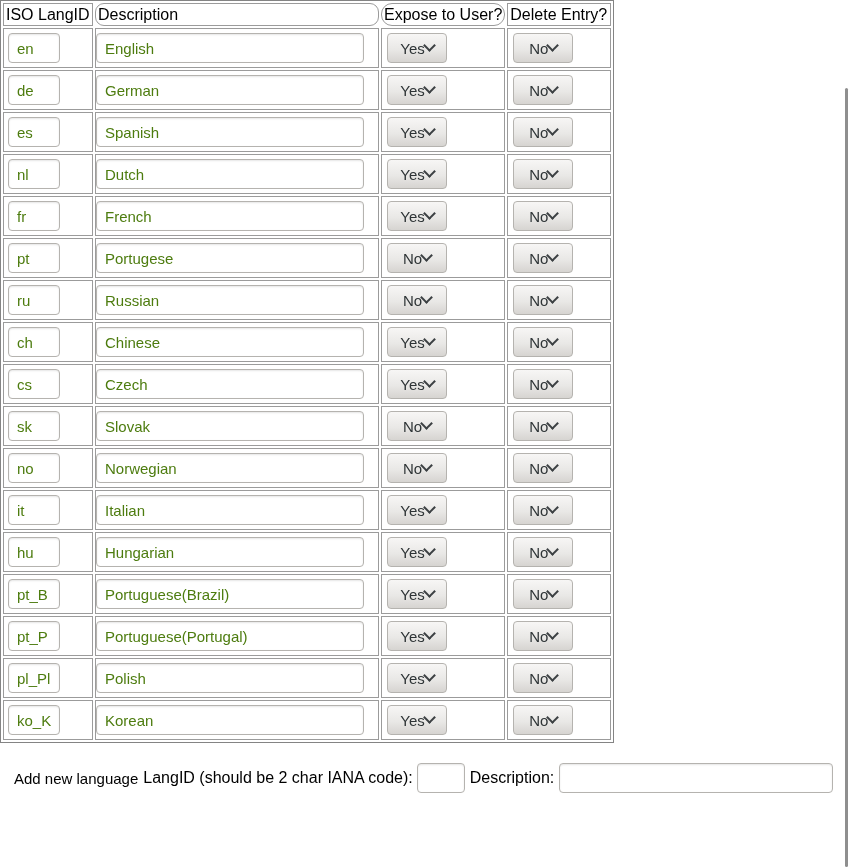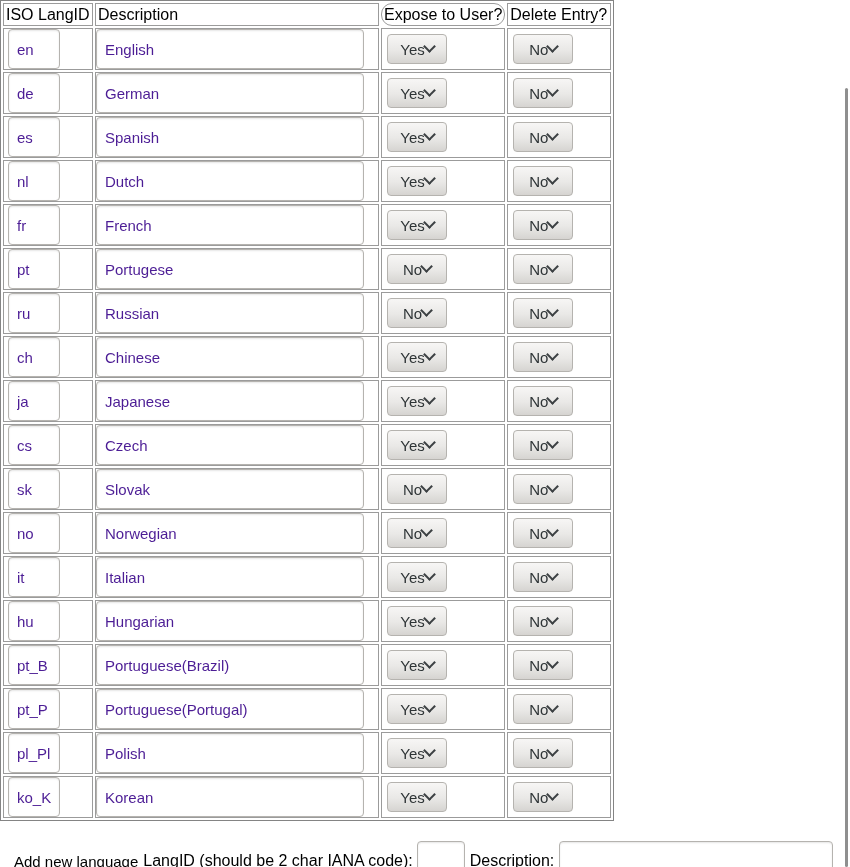--- a/index.html
+++ b/index.html
@@ -36,33 +36,33 @@
     padding: 1px 2px;
     height: 19px;
     white-space: nowrap;
   }
   .lang-table td {
     height: 38px;
     padding: 0;
     vertical-align: middle;
   }
   .col-langid  { width: 84px;  }
-  .col-desc    { width: 278px; }
+  .col-desc    { width: 278px; border-radius: 9px; }
   .col-expose  { width: 116px; border-radius: 11px; }
   .col-delete  { width: 98px;  }
 
   
   .gtk-entry {
     font-family: "Liberation Sans", sans-serif;
     font-size: 15px;
-    color: #4c1d95;
+    color: #4d7c0f;
     background: #ffffff;
     border: 1px solid #b5b3af;
     border-radius: 4px;
-    height: 40px;
+    height: 30px;
     box-sizing: border-box;
     padding: 0 8px;
     box-shadow: inset 0 1px 2px rgba(0,0,0,0.10);
     outline: none;
   }
   .langid-entry { width: 52px; margin-left: 4px; }
   .desc-entry   { width: 268px; }
 
   
   .gtk-select {
@@ -222,32 +222,20 @@
         <td><div class="gtk-select">
               <span>Yes</span>
               <span class="chev"></span>
             </div></td>
         <td><div class="gtk-select">
               <span>No</span>
               <span class="chev"></span>
             </div></td>
       </tr>
       <tr>
-        <td><input class="gtk-entry langid-entry" value="ja" style=""></td>
-        <td><input class="gtk-entry desc-entry" value="Japanese" style=""></td>
-        <td><div class="gtk-select">
-              <span>Yes</span>
-              <span class="chev"></span>
-            </div></td>
-        <td><div class="gtk-select">
-              <span>No</span>
-              <span class="chev"></span>
-            </div></td>
-      </tr>
-      <tr>
         <td><input class="gtk-entry langid-entry" value="cs" style=""></td>
         <td><input class="gtk-entry desc-entry" value="Czech" style=""></td>
         <td><div class="gtk-select">
               <span>Yes</span>
               <span class="chev"></span>
             </div></td>
         <td><div class="gtk-select">
               <span>No</span>
               <span class="chev"></span>
             </div></td>

